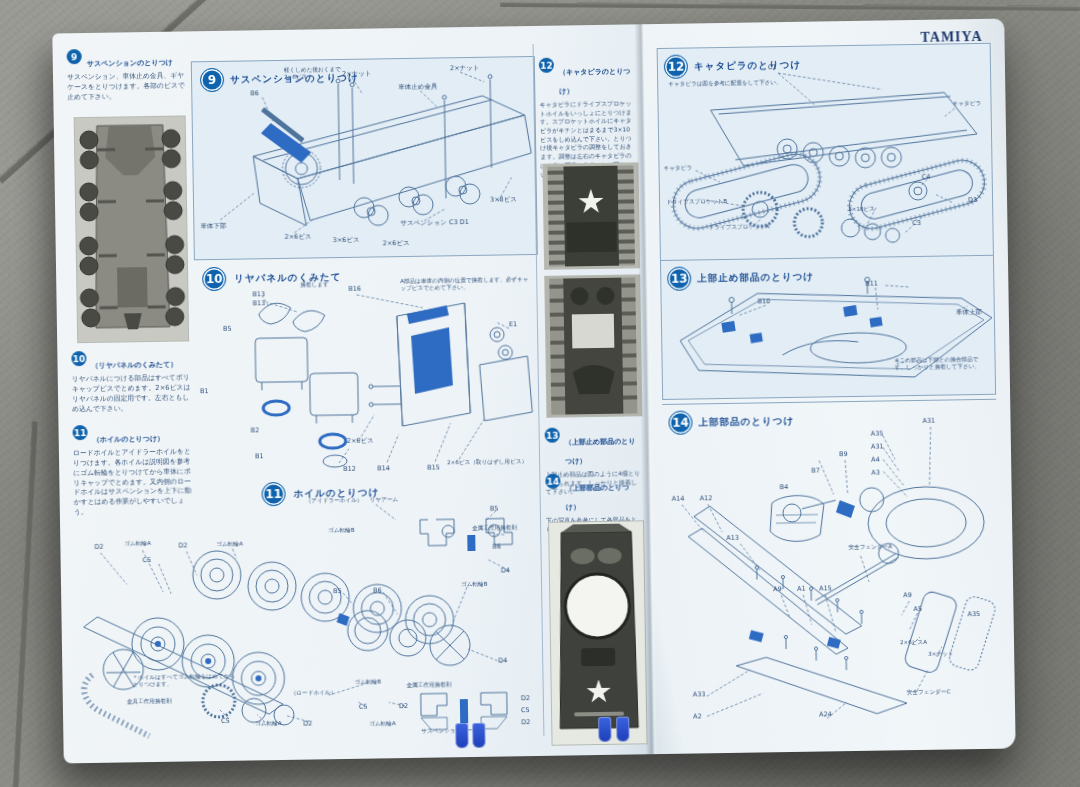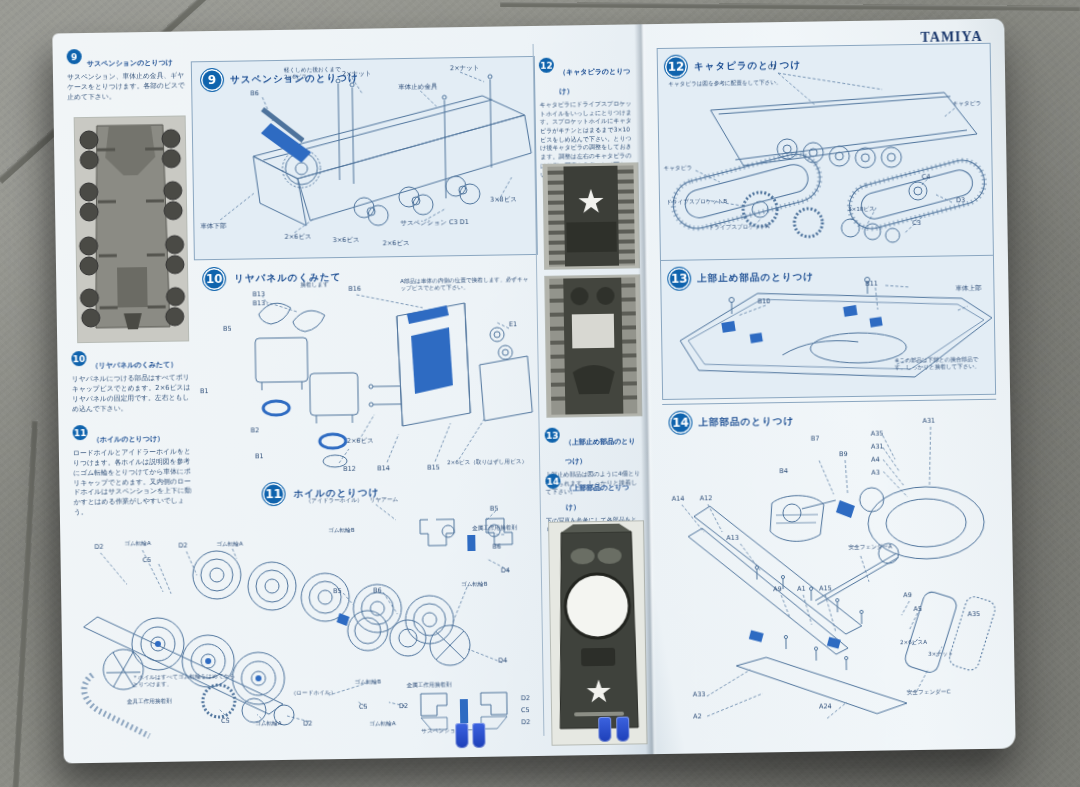--- a/index.html
+++ b/index.html
@@ -481,21 +481,21 @@
             <path d="M262,140 L268,134 M292,158 L276,150 M262,172 L244,188 M216,162 L206,180"></path>
           </g>
         </g>
       </svg>
       <span class="lbl" style="left:110px;top:16px">C1</span>
       <span class="lbl s" style="left:294px;top:56px">キャタピラ</span>
       <span class="lbl s" style="left:4px;top:116px">キャタピラ</span>
       <span class="lbl s" style="left:6px;top:150px">ドライブスプロケットB</span>
       <span class="lbl s" style="left:48px;top:176px">ドライブスプロケットA</span>
       <span class="lbl" style="left:262px;top:128px">C4</span>
-      <span class="lbl" style="left:296px;top:152px">D3</span>
+      <span class="lbl" style="left:308px;top:152px">D3</span>
       <span class="lbl" style="left:252px;top:174px">C3</span>
       <span class="lbl s" style="left:188px;top:160px">3×10ビス</span>
     </div>
 
     <div class="frame" style="left:16px;top:236px;width:332px;height:138px">
       <span class="badge badge-lg" style="left:6px;top:6px">13</span>
       <span class="ttl" style="left:36px;top:12px">上部止め部品のとりつけ</span>
       <svg width="332" height="138" viewBox="0 0 332 138">
         <g stroke="#4e739c" fill="none" stroke-width="1">
           <path d="M18,80 L96,34 L300,42 L330,62 L252,120 L36,110 Z"></path>
@@ -515,21 +515,21 @@
         </g>
         <g fill="#2e6bc2">
           <rect x="60" y="62" width="13" height="10" transform="rotate(-8 66 67)"></rect>
           <rect x="88" y="74" width="12" height="9" transform="rotate(-8 94 78)"></rect>
           <rect x="182" y="48" width="13" height="10" transform="rotate(-8 188 53)"></rect>
           <rect x="208" y="60" width="12" height="9" transform="rotate(-8 214 64)"></rect>
         </g>
       </svg>
       <span class="lbl" style="left:204px;top:22px">B11</span>
       <span class="lbl" style="left:96px;top:38px">B10</span>
-      <span class="lbl" style="left:294px;top:28px">車体上部</span>
+      <span class="lbl" style="left:294px;top:52px">車体上部</span>
       <div class="lbl s wrap" style="left:232px;top:100px;width:92px">※この部品は下部との接合部品です。しっかりと接着して下さい。</div>
     </div>
 
     <div class="zone" style="left:16px;top:380px;width:334px;height:336px;border-top:1px solid #8aa6c0">
       <span class="badge badge-lg" style="left:6px;top:6px">14</span>
       <span class="ttl" style="left:36px;top:12px">上部部品のとりつけ</span>
       <svg width="334" height="336" viewBox="0 0 334 336">
         <g stroke="#4e739c" fill="none" stroke-width="1">
           <path d="M30,112 L180,232 L196,224 L46,102 Z"></path>
           <path d="M24,132 L170,252 L182,246 L38,124 Z"></path>
@@ -574,35 +574,35 @@
           <path d="M176,98 l15,6 l-4,12 l-15,-6 z"></path>
           <rect x="84" y="228" width="13" height="9" transform="rotate(16 90 232)"></rect>
           <rect x="162" y="236" width="12" height="9" transform="rotate(16 168 240)"></rect>
         </g>
       </svg>
       <span class="lbl" style="left:208px;top:28px">A35</span>
       <span class="lbl" style="left:208px;top:41px">A31</span>
       <span class="lbl" style="left:208px;top:54px">A4</span>
       <span class="lbl" style="left:208px;top:67px">A3</span>
       <span class="lbl" style="left:260px;top:16px">A31</span>
-      <span class="lbl" style="left:148px;top:32px">B7</span>
+      <span class="lbl" style="left:148px;top:64px">B7</span>
       <span class="lbl" style="left:176px;top:48px">B9</span>
-      <span class="lbl" style="left:116px;top:64px">B4</span>
+      <span class="lbl" style="left:116px;top:80px">B4</span>
       <span class="lbl" style="left:8px;top:90px">A14</span>
       <span class="lbl" style="left:36px;top:90px">A12</span>
       <span class="lbl" style="left:62px;top:130px">A13</span>
       <span class="lbl s" style="left:184px;top:142px">安全フェンダーA</span>
       <span class="lbl" style="left:108px;top:182px">A9</span>
       <span class="lbl" style="left:132px;top:182px">A1</span>
       <span class="lbl" style="left:154px;top:182px">A15</span>
       <span class="lbl" style="left:238px;top:190px">A9</span>
       <span class="lbl" style="left:248px;top:204px">A5</span>
       <span class="lbl" style="left:26px;top:286px">A33</span>
       <span class="lbl" style="left:26px;top:308px">A2</span>
-      <span class="lbl" style="left:152px;top:300px">A24</span>
+      <span class="lbl" style="left:152px;top:308px">A24</span>
       <span class="lbl s" style="left:234px;top:238px">2×6ビスA</span>
       <span class="lbl s" style="left:262px;top:250px">3×ナット</span>
       <span class="lbl s" style="left:240px;top:288px">安全フェンダーC</span>
       <span class="lbl" style="left:302px;top:210px">A35</span>
     </div>
   </div>
 
   <div class="fold"></div>
 </div>
 

